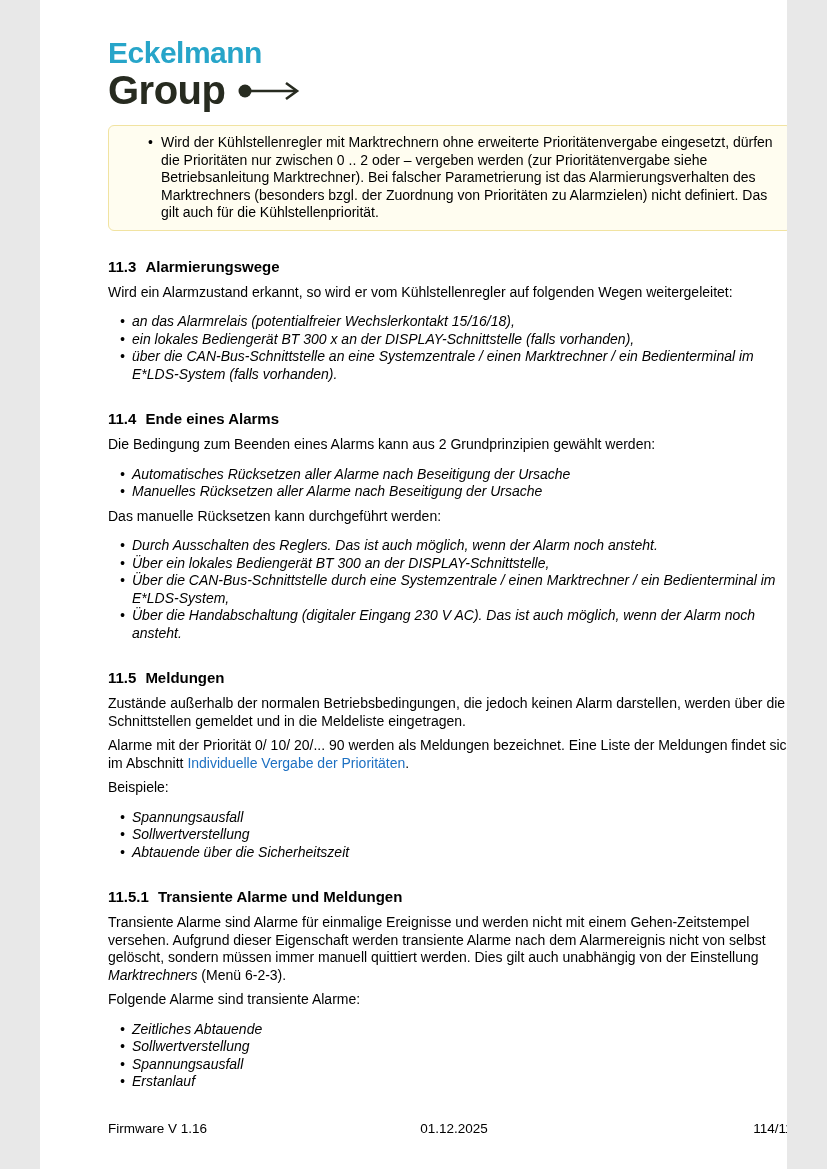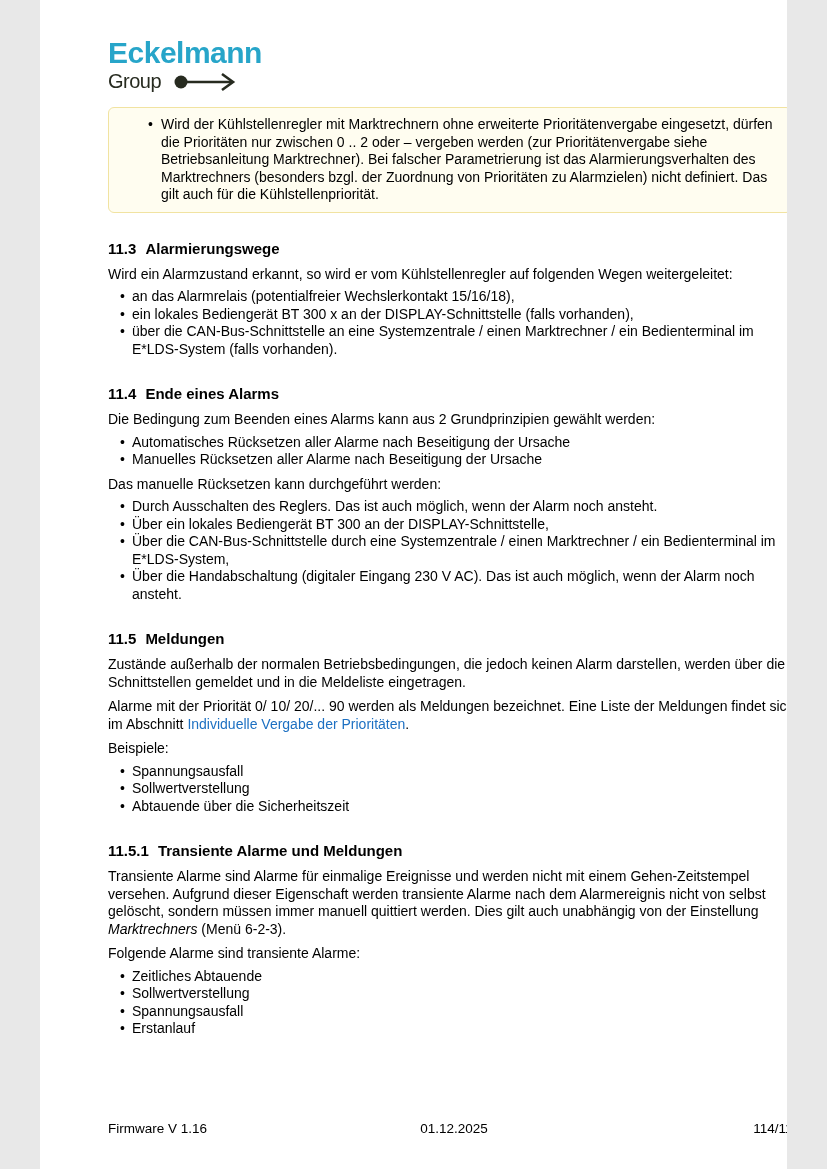--- a/index.html
+++ b/index.html
@@ -33,22 +33,22 @@
     letter-spacing: -0.5px;
     color: var(--brand_cyan, #27a5c9);
   }
   .logo-line2 {
     display: flex;
     align-items: center;
     gap: 12px;
     margin-top: 2px;
   }
   .logo-line2 .logo-word {
-    font-size: 20px;
-    font-weight: normal;
+    font-size: 40px;
+    font-weight: bold;
     letter-spacing: -0.5px;
     color: var(--brand_dark, #272b20);
   }
   .logo-arrow svg { display: block; }
 
   
   .note-box {
     width: 684px;
     min-height: 97px;
     border: 1.5px solid var(--note_border, #f1e3a1);
@@ -69,23 +69,24 @@
     font-size: 15px;
     line-height: 20px;
     font-weight: bold;
     margin: 26px 0 0 0;
   }
   h2 .sec-num { margin-right: 9px; }
 
   .section p { margin: 7px 0 0 0; }
 
   .section ul {
-    margin: 5px 0 7px 0;
+    margin: 12px 0 7px 0;
     padding-left: 24px;
     list-style: none;
+    font-style: italic;
   }
   .section li { position: relative; }
   .section li::before {
     content: "\2022";
     position: absolute;
     left: -12px;
   }
 
   .inline-link {
     color: var(--link_blue, #1d70c2);

